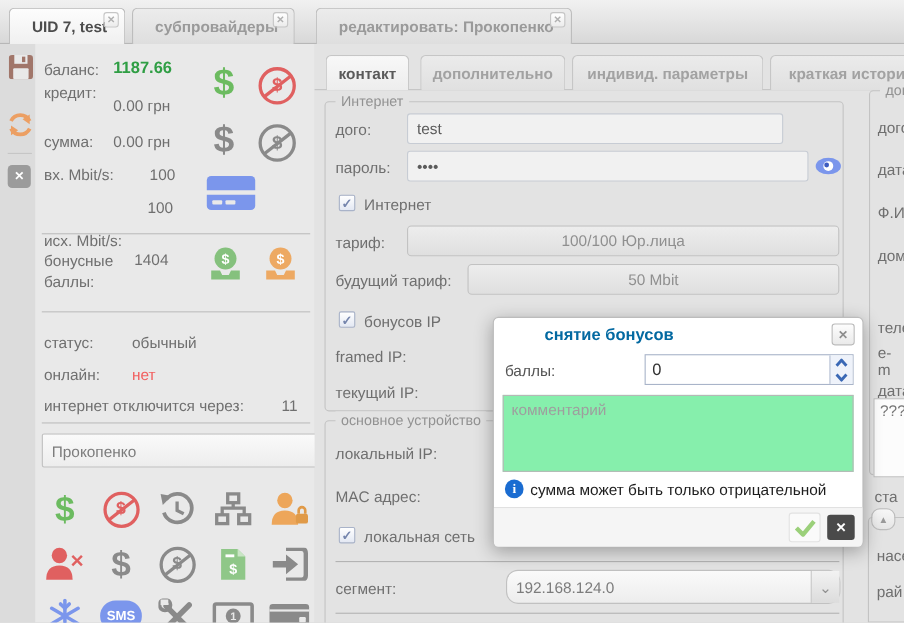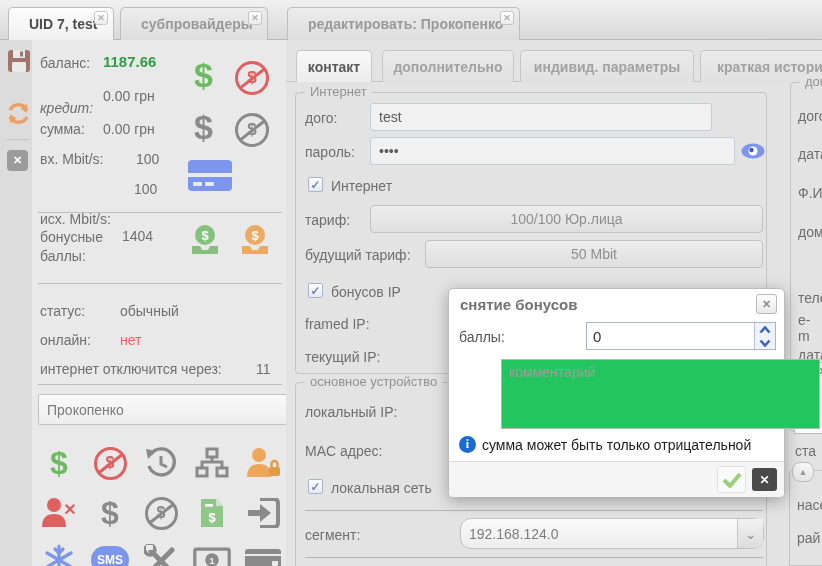--- a/index.html
+++ b/index.html
@@ -101,38 +101,38 @@
     display:flex; align-items:center; justify-content:center; line-height:1;
   }
   .divline { height:1px; background:#b3b3b3; }
 
   
   .modal {
     left:448px; top:288px; width:337px; height:209px;
     background:#ffffff; border:1px solid #bcbcbc; border-radius:5px;
     box-shadow:0 4px 16px rgba(0,0,0,0.3); z-index:50;
   }
-  .modal-title { color:#737373; font-weight:bold; font-size:15px; }
+  .modal-title { color:#0369a1; font-weight:bold; font-size:15px;margin-left:35px; }
   .win-close {
     width:21px; height:20px; background:linear-gradient(#fdfdfd,#eaeaea);
     border:1px solid #b9b9b9; border-radius:3px;
     color:#8d8d8d; font-size:11px; font-weight:bold;
     display:flex; align-items:center; justify-content:center;
   }
   .spinner { display:flex; border:1px solid #a9b4c9; height:28px; background:#ffffff; }
   .spinner input {
     border:none; outline:none; flex:1; padding:0 6px; font-size:15px; color:#333;
     font-family:"Liberation Sans", sans-serif; min-width:0; background:transparent;
   }
   .spin-btns { width:21px; border-left:1px solid #b6c0d2; display:flex; flex-direction:column; background:#eef2fa; }
   .spin-btns span { flex:1; display:flex; align-items:center; justify-content:center; }
   .ta {
     width:100%; height:100%; border:1px solid #b7b7b7; resize:none;
     font-family:"Liberation Sans", sans-serif; font-size:14px; color:#555;
-    padding:4px 7px; background:#22c55e;margin-left:44px;
+    padding:4px 7px; background:#86efac;
   }
   .ta::placeholder { color:#9e9e9e; }
   .info-i {
     width:17px; height:17px; border-radius:50%; background:#1a6cd1;
     color:#fff; font-weight:bold; font-size:12px; font-family:"Liberation Serif",serif;
     display:flex; align-items:center; justify-content:center;
   }
   .modal-footer {
     left:0; top:172px; width:335px; height:36px;
     background:#f5f5f5; border-top:1px solid #dedede; border-radius:0 0 4px 4px;
@@ -190,21 +190,21 @@
     <polygon points="5,23 5,14 11.5,18.5" fill="#ec9f63"></polygon>
   </svg>
   <div class="abs hr" style="left:7px; top:99px; width:22px; background:#c6c6c6;"></div>
   <div class="abs" style="left:7px; top:110px; width:21px; height:21px; background:#9b9b9b; border-radius:4px; color:#fff; font-weight:bold; font-size:11px; display:flex; align-items:center; justify-content:center;">✕</div>
 </div>
 
 <div class="abs sidebar"></div>
 
 <span class="abs lbl" style="left:40px; top:55px;">баланс:</span>
 <span class="abs" style="left:103px; top:53px; color:#2f9e44; font-weight:bold; font-size:15px;">1187.66</span>
-<span class="abs lbl" style="left:40px; top:100px;font-style:italic;">кредит:</span>
+<span class="abs lbl" style="left:40px; top:76px;">кредит:</span>
 <span class="abs val" style="left:103px; top:88px;">0.00 грн</span>
 <span class="abs lbl" style="left:40px; top:121px;">сумма:</span>
 <span class="abs val" style="left:103px; top:121px;">0.00 грн</span>
 <span class="abs lbl" style="left:40px; top:151px;">вх. Mbit/s:</span>
 <span class="abs val" style="left:136px; top:151px;">100</span>
 <span class="abs lbl" style="left:40px; top:181px;margin-top:30px;">исх. Mbit/s:</span>
 <span class="abs val" style="left:134px; top:181px;">100</span>
 
 <span class="abs dollar" style="left:194px; top:58px; font-size:34px; color:#6cbb60;">$</span>
 <span class="abs nodollar" style="left:235px; top:61px; width:34px; height:34px; border:3px solid #e06060; color:#e06060; font-size:17px;">$</span>

